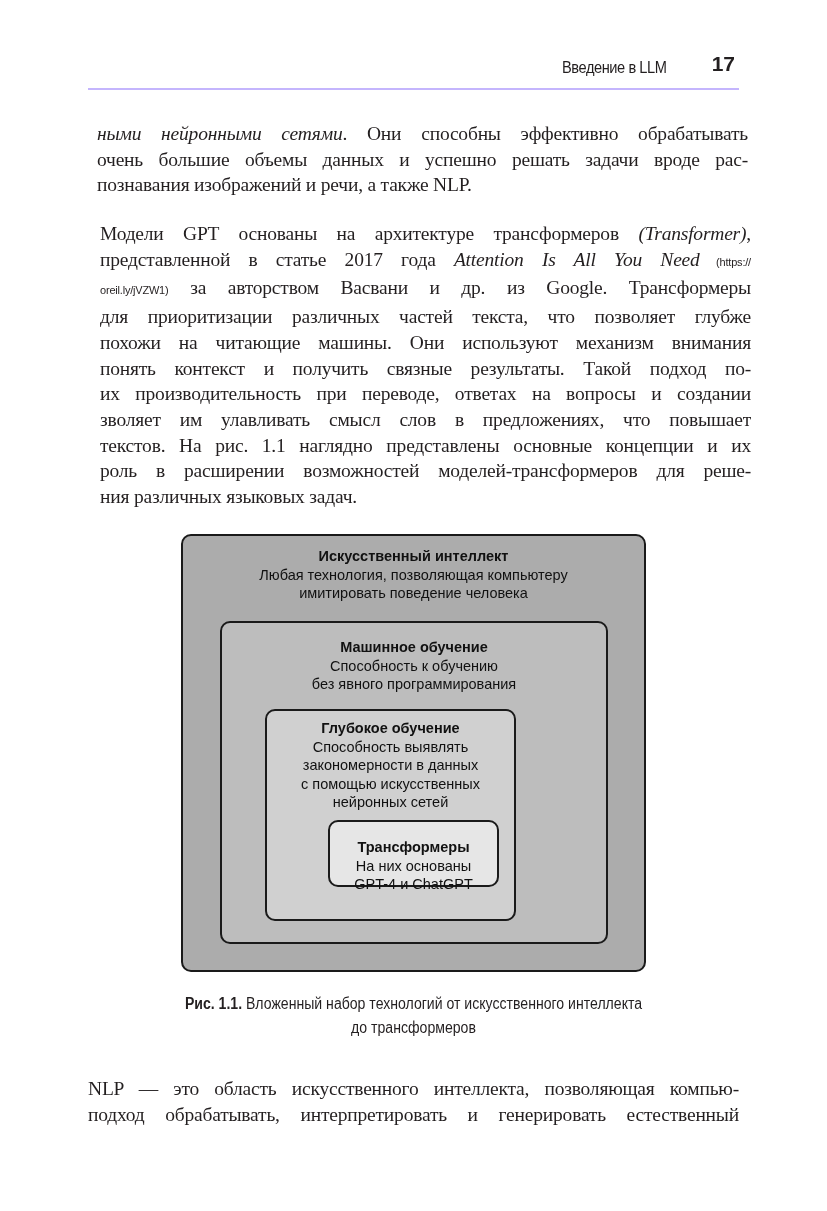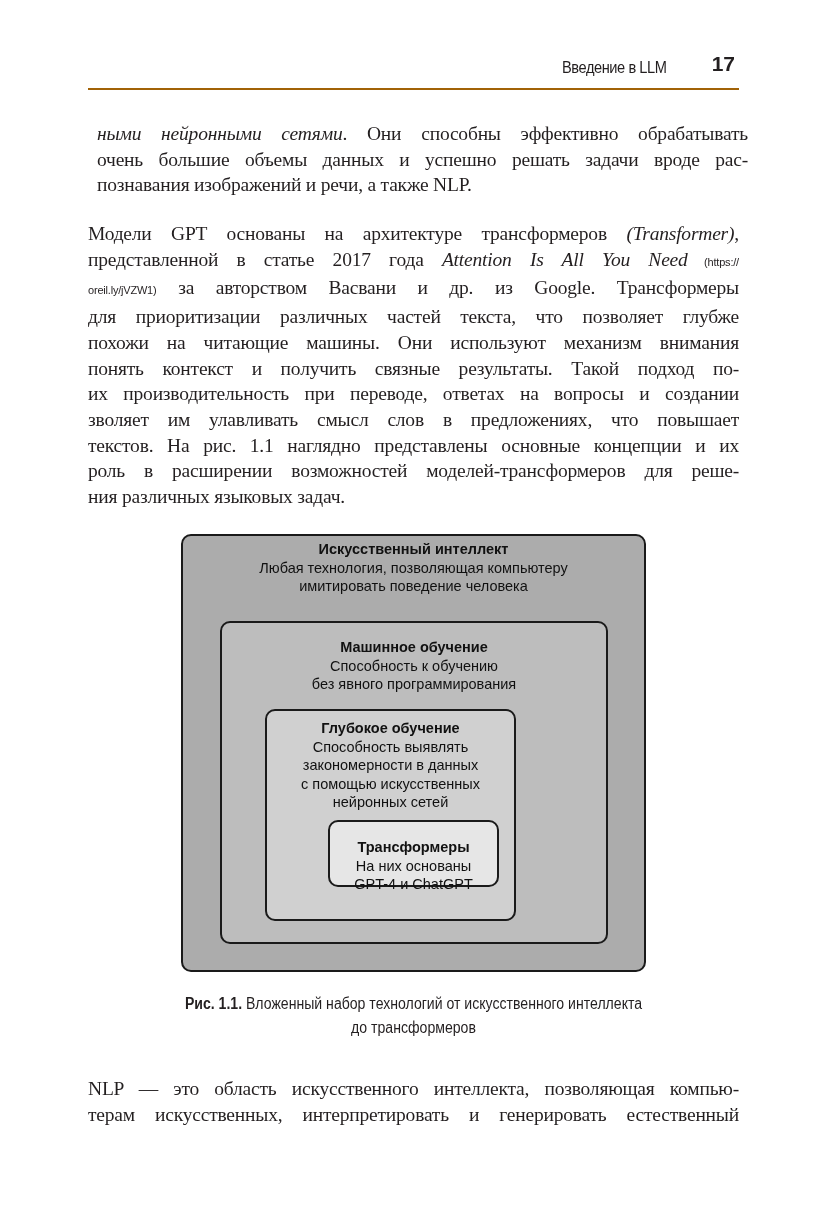--- a/index.html
+++ b/index.html
@@ -1,17 +1,17 @@
 <!DOCTYPE html>
 <html><head>
 <meta charset="utf-8">
 <style>
   html, body { margin: 0; padding: 0; background: #ffffff; }
   body { width: 827px; height: 1211px; position: relative; overflow: hidden; color: #231f20; }
-  .header { position: absolute; left: 88px; top: 50px; width: 651px; height: 38px; border-bottom: 2px solid #a16207; }
+  .header { position: absolute; left: 88px; top: 50px; width: 651px; height: 38px; border-bottom: 2px solid #c4b5fd; }
   .header-title { position: absolute; right: 72px; top: 8px; font-family: "Liberation Sans", sans-serif; font-size: 17px; letter-spacing: -0.5px; transform: scaleX(0.86); transform-origin: right center; }
   .header-page { position: absolute; right: 4px; top: 2px; font-family: "Liberation Sans", sans-serif; font-weight: bold; font-size: 21px; }
   .para { position: absolute; left: 88px; width: 651px; font-family: "Liberation Serif", serif; font-size: 19.5px; line-height: 25.7px; text-align: justify; margin: 0; letter-spacing: -0.2px; }
   .para .it { font-style: italic; }
   .para .url { font-family: "Liberation Sans", sans-serif; font-size: 11px; }
   .line { display: block; text-align: justify; text-align-last: justify; white-space: nowrap; }
   .line.last { text-align-last: left; }
   .fig { position: absolute; font-family: "Liberation Sans", sans-serif; }
   .box { position: absolute; border: 2px solid #1a1a1a; border-radius: 10px; box-sizing: border-box; }
   .box-text { position: absolute; left: 0; right: 0; text-align: center; font-size: 14.5px; line-height: 18.5px; color: #111; }
@@ -26,37 +26,37 @@
   <span class="header-title">Введение в LLM</span>
   <span class="header-page">17</span>
 </div>
 
 <div class="para" style="top:121px;margin-left:9px;">
   <span class="line"><span class="it">ными нейронными сетями</span><span>. Они способны эффективно обрабатывать</span></span>
   <span class="line">очень большие объемы данных и успешно решать задачи вроде рас-</span>
   <span class="line last">познавания изображений и речи, а также NLP.</span>
 </div>
 
-<div class="para" style="top:221px;">
+<div class="para" style="top:221px;margin-left:12px;">
   <span class="line"><span>Модели GPT основаны на архитектуре трансформеров </span><span class="it">(Transformer)</span><span>,</span></span>
   <span class="line"><span>представленной в статье 2017 года </span><span class="it">Attention Is All You Need</span><span class="url"> (https://</span></span>
   <span class="line"><span class="url">oreil.ly/jVZW1)</span><span> за авторством Васвани и др. из Google. Трансформеры</span></span>
   <span class="line">для приоритизации различных частей текста, что позволяет глубже</span>
   <span class="line">похожи на читающие машины. Они используют механизм внимания</span>
   <span class="line">понять контекст и получить связные результаты. Такой подход по-</span>
   <span class="line">их производительность при переводе, ответах на вопросы и создании</span>
   <span class="line">зволяет им улавливать смысл слов в предложениях, что повышает</span>
   <span class="line">текстов. На рис. 1.1 наглядно представлены основные концепции и их</span>
   <span class="line">роль в расширении возможностей моделей-трансформеров для реше-</span>
   <span class="line last">ния различных языковых задач.</span>
 </div>
 
 <div class="fig">
   <div class="box" style="left:181px; top:534px; width:465px; height:438px; background:#acacac;">
-    <div class="box-text" style="top:4px;">
+    <div class="box-text" style="top:11px;">
       <b>Искусственный интеллект</b>
       <div>Любая технология, позволяющая компьютеру</div>
       <div>имитировать поведение человека</div>
     </div>
   </div>
   <div class="box" style="left:220px; top:621px; width:388px; height:323px; background:#bdbdbd;">
     <div class="box-text" style="top:15px;">
       <b>Машинное обучение</b>
       <div>Способность к обучению</div>
       <div>без явного программирования</div>
@@ -80,14 +80,14 @@
   </div>
 </div>
 
 <div class="caption">
   <div><b>Рис. 1.1.</b><span> Вложенный набор технологий от искусственного интеллекта</span></div>
   <div>до трансформеров</div>
 </div>
 
 <div class="para" style="top:1076px;">
   <span class="line">NLP — это область искусственного интеллекта, позволяющая компью-</span>
-  <span class="line">терам искусственных, интерпретировать и генерировать естественный</span>
+  <span class="line">подход обрабатывать, интерпретировать и генерировать естественный</span>
 </div>
 
 </body></html>

